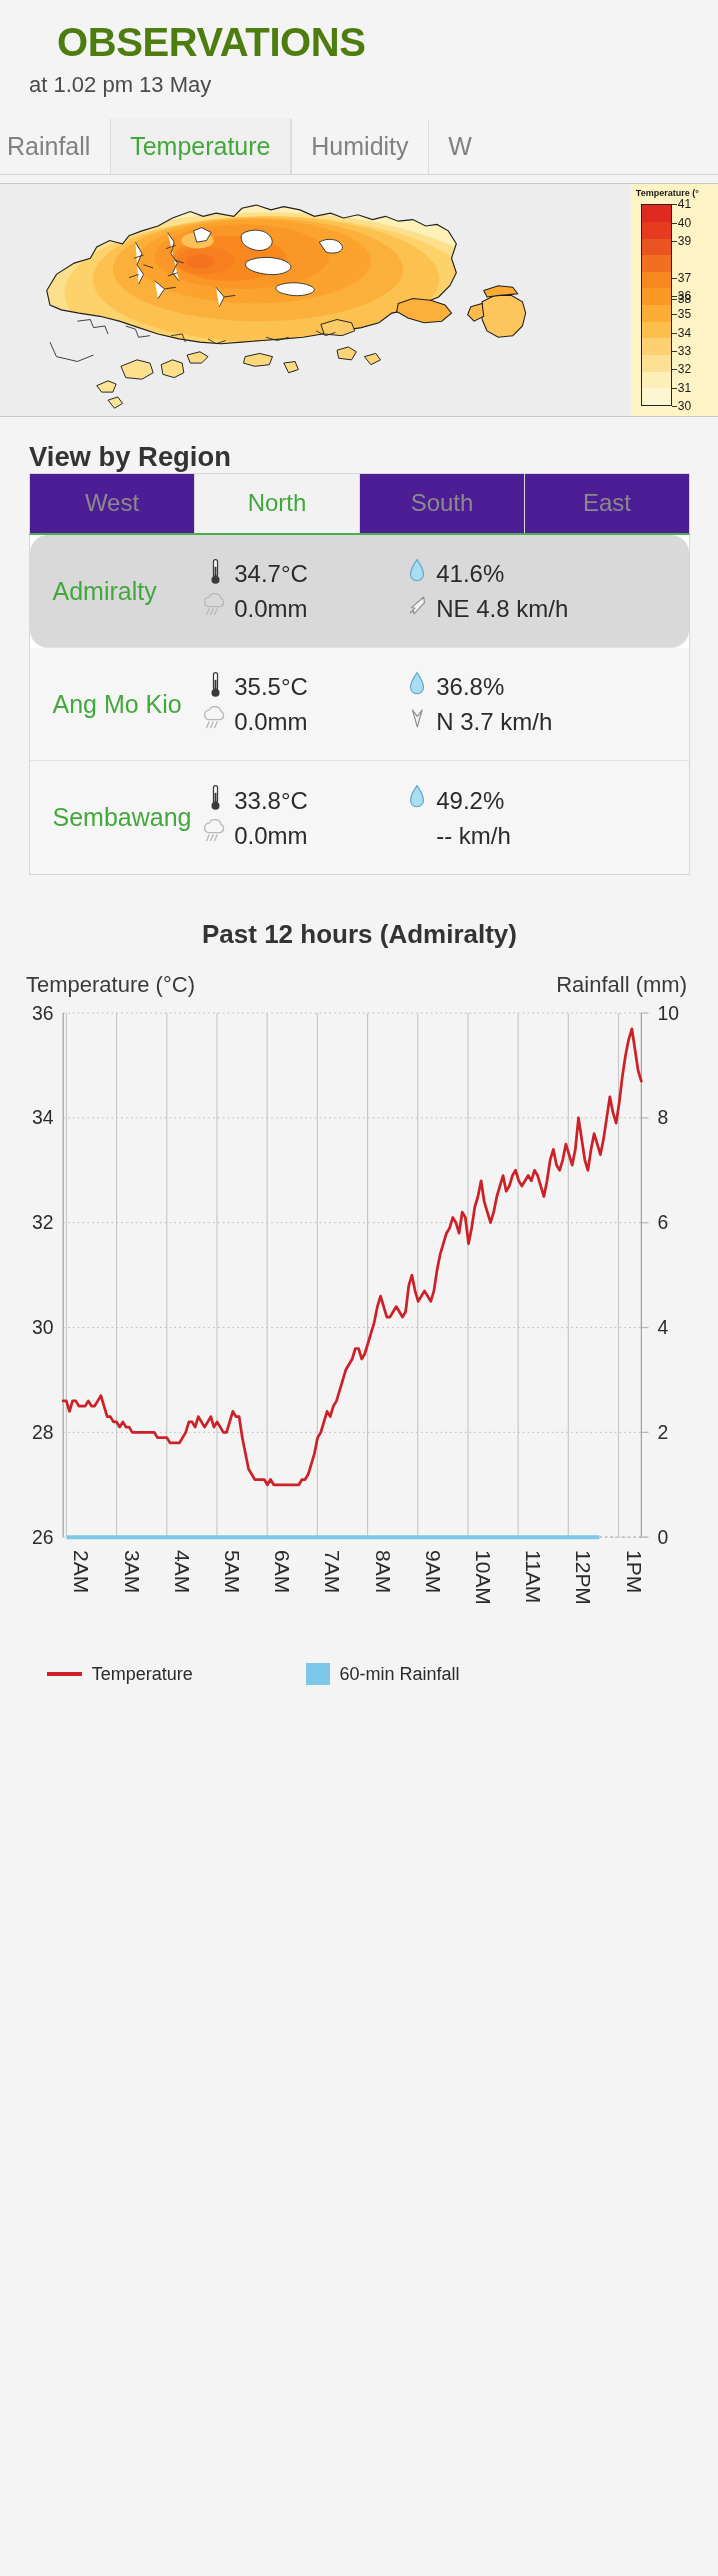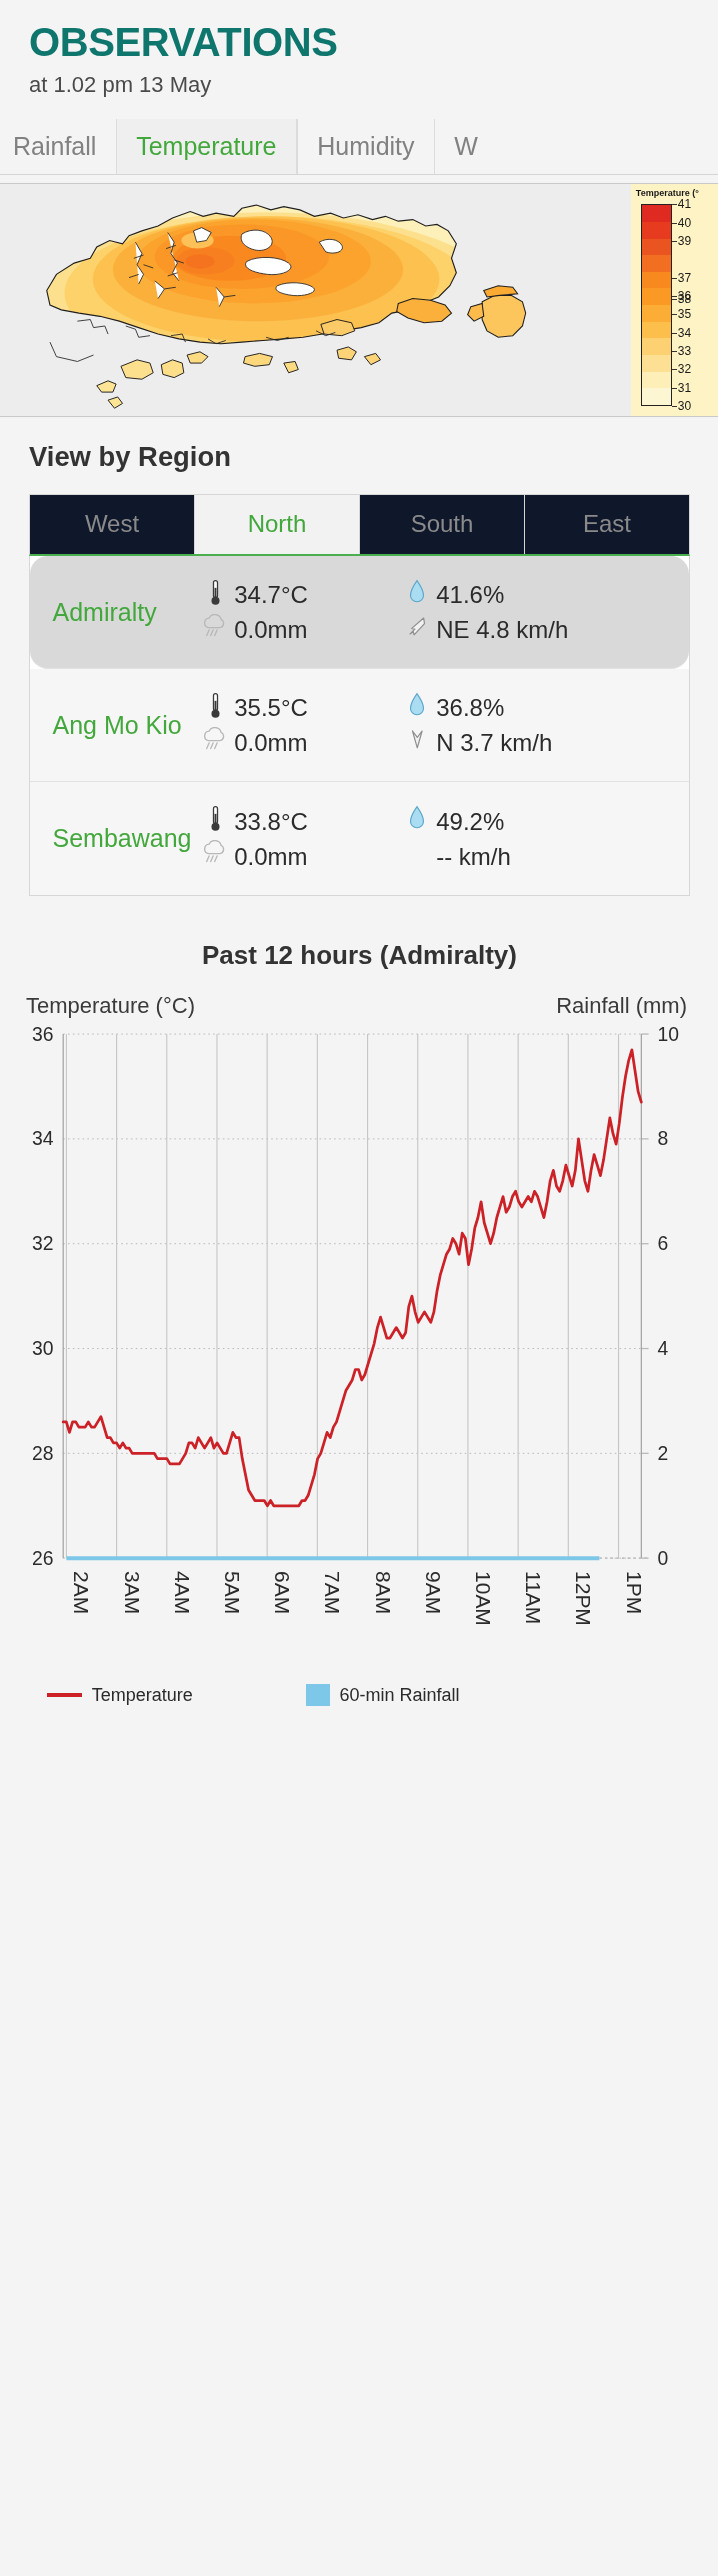--- a/index.html
+++ b/index.html
@@ -10,22 +10,23 @@
     color: #333;
   }
   body { width: 719px; height: 2576px; overflow: hidden; position: relative; }
 
   
   .header { padding: 21px 29px 0 29px; }
   .page-title {
     font-size: 40px;
     font-weight: 700;
     letter-spacing: -0.4px;
-    color: #0f766e;
+    color: #4d7c0f;
     line-height: 1.08;
+    margin-left: 28px;
   }
   .page-subtitle {
     font-size: 22px;
     color: #4a4a4a;
     margin-top: 8px;
     font-weight: 400;
   }
 
   
   .param-tabs {
@@ -41,21 +42,21 @@
     align-items: center;
     justify-content: center;
     padding: 0 19.4px;
     font-size: 25px;
     color: #818181;
     white-space: nowrap;
     border-left: 0.8px solid #dcdcdc;
     background: transparent;
     flex: 0 0 auto;
   }
-  .param-tab:first-child { border-left: none; padding-left: 13px; }
+  .param-tab:first-child { border-left: none; padding-left: 7px; }
   .param-tab.active {
     color: #43a83c;
     background: #efefef;
     border-left: 0.8px solid #dcdcdc;
     border-right: 0.8px solid #dcdcdc;
   }
 
   
   .map-panel {
     position: relative;
@@ -110,24 +111,23 @@
 
   
   .region-section { padding: 24px 29px 0 29px; }
   .section-title {
     font-size: 27.4px;
     font-weight: 700;
     color: #333;
   }
   .region-tabs {
     display: flex;
-    margin-top: 21px;
     border: 0.8px solid #d7d7d7;
     border-bottom: 2.4px solid #4caf4f;
-    background: #0f172a;
+    background: #4c1d95;
   }
   .region-tab {
     flex: 1 1 0;
     text-align: center;
     padding: 14.5px 0 16px 0;
     font-size: 24px;
     color: #8a8a8a;
     border-left: 0.8px solid #d7d7d7;
   }
   .region-tab:first-child { border-left: none; }

